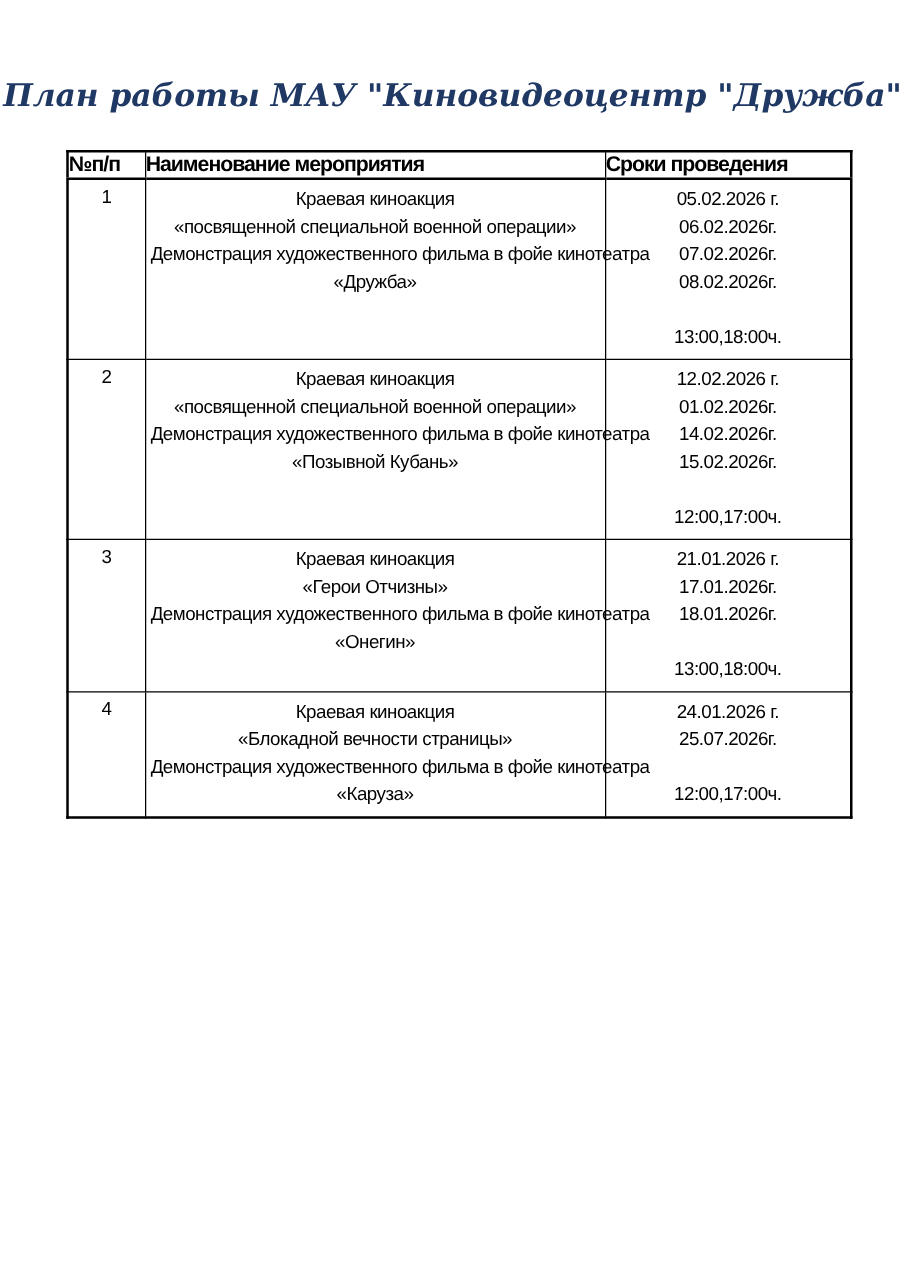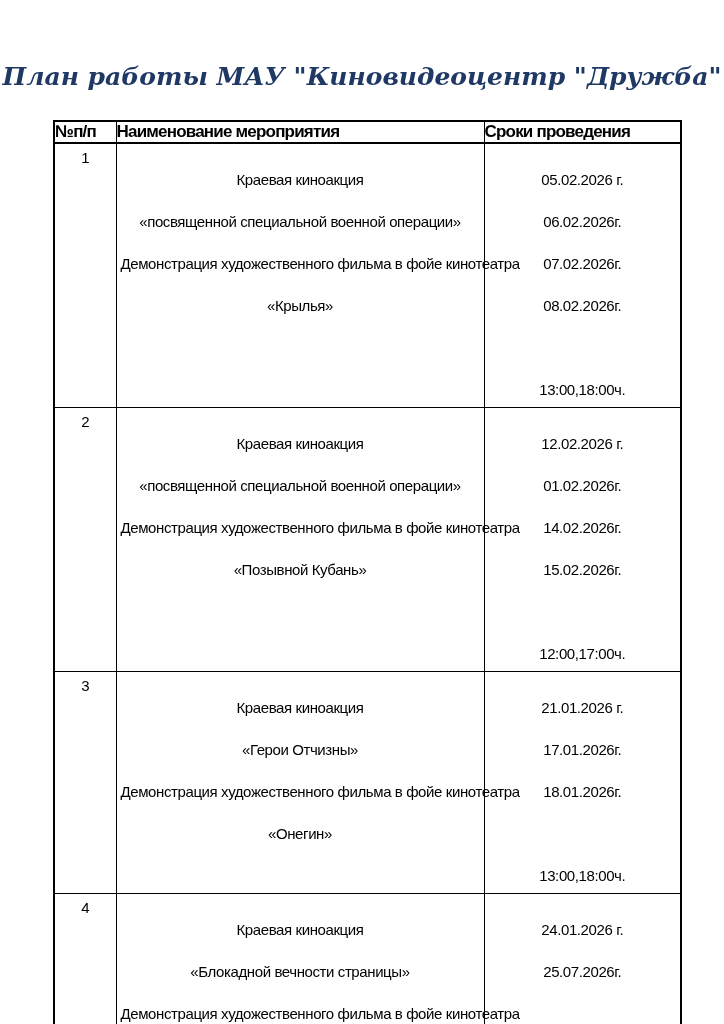--- a/index.html
+++ b/index.html
@@ -65,21 +65,20 @@
   }
   td.cell-event, td.cell-dates {
     text-align: center;
     padding: 5px 4px 6px 4px;
   }
   .ln {
     font-size: 15px;
     line-height: 22px;
     min-height: 22px;
     white-space: nowrap;
-    margin-top: 20px;
   }
 </style>
 </head>
 <body>
 
 <div class="page">
 
   <div class="title-block">
     <div class="title-line1">План работы МАУ "Киновидеоцентр "Дружба"</div>
   </div>
@@ -97,21 +96,21 @@
         <th>Сроки проведения</th>
       </tr>
     </thead>
     <tbody>
       <tr>
         <td class="cell-num">1</td>
         <td class="cell-event">
           <div class="ln">Краевая киноакция</div>
           <div class="ln">«посвященной специальной военной операции»</div>
           <div class="ln">Демонстрация художественного фильма в фойе кинотеатра</div>
-          <div class="ln">«Крылья»</div>
+          <div class="ln">«Дружба»</div>
         </td>
         <td class="cell-dates">
           <div class="ln">05.02.2026 г.</div>
           <div class="ln">06.02.2026г.</div>
           <div class="ln">07.02.2026г.</div>
           <div class="ln">08.02.2026г.</div>
           <div class="ln"></div>
           <div class="ln">13:00,18:00ч.</div>
         </td>
       </tr>

